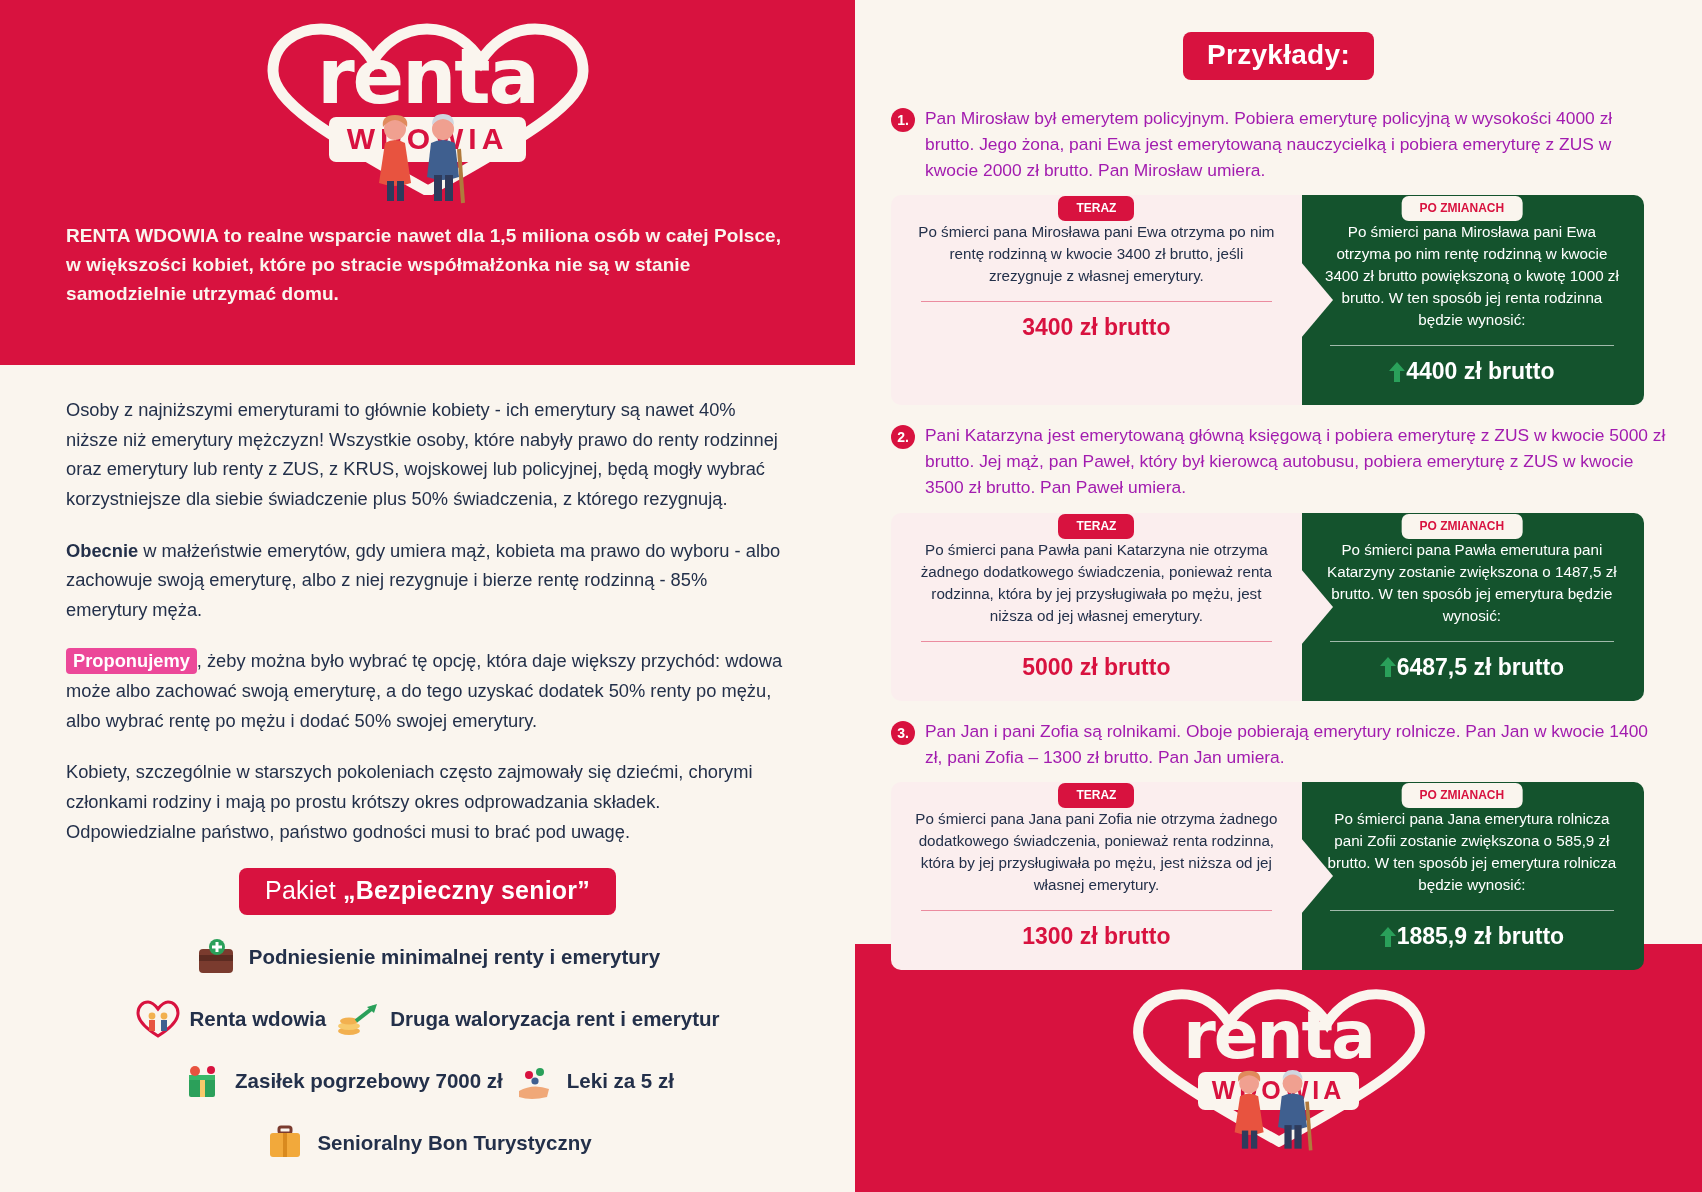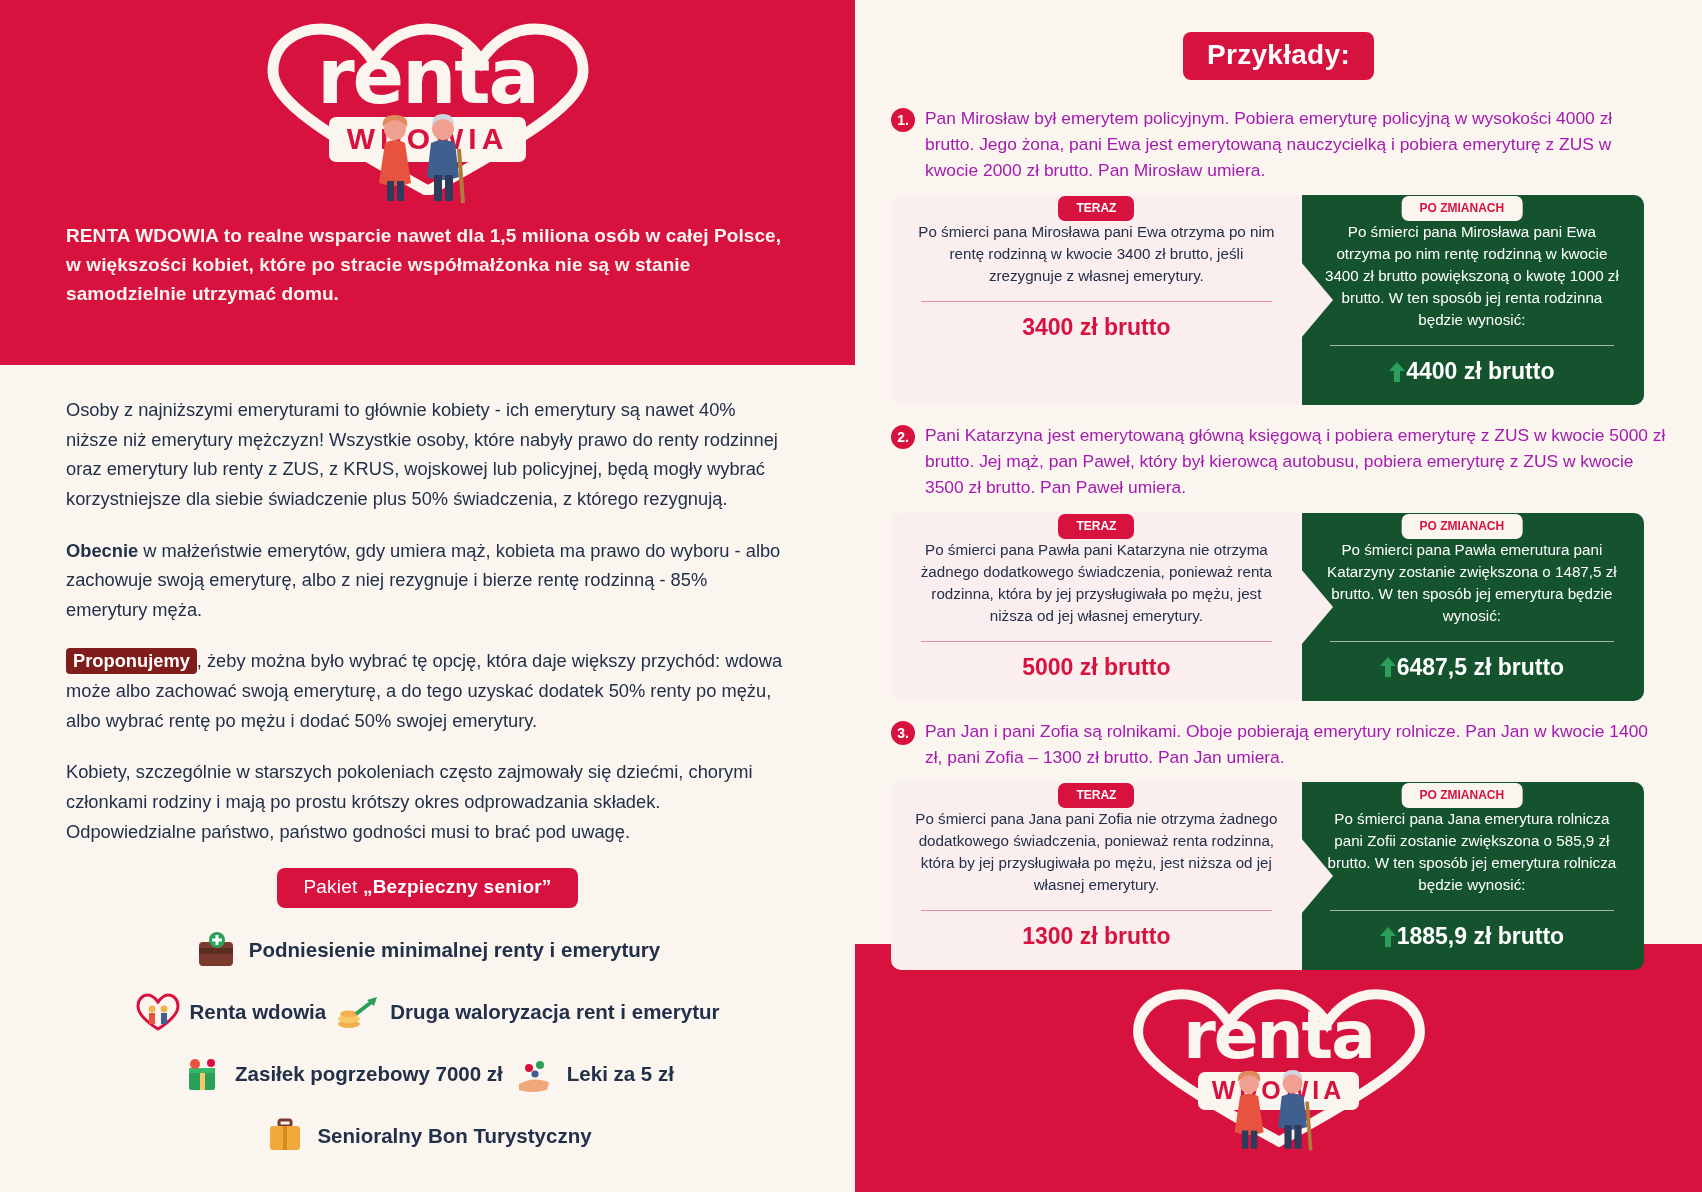--- a/index.html
+++ b/index.html
@@ -100,34 +100,34 @@
     padding: 30px 66px 0 66px;
   }
   .left-body p {
     font-size: 18.3px;
     line-height: 1.62;
     margin: 0 0 22px 0;
     color: #23304a;
   }
   b.strong { font-weight: bold; text-align: right; }
   .hl {
-    background: #7f1d1d;
+    background: #ec4899;
     color: #ffffff;
     font-weight: bold;
     padding: 2px 7px 3px 7px;
     border-radius: 4px;
   }
 
   .pakiet-banner {
     display: block;
     margin: 8px auto 22px auto;
     background: #d8123f;
     color: #fff;
     border-radius: 8px;
-    font-size: 19px;
+    font-size: 25px;
     font-weight: bold;
     padding: 8px 26px 10px 26px;
     width: fit-content;
     letter-spacing: .2px;
   }
   .pakiet-banner .thin { font-weight: normal; }
 
   .benefits { padding: 0 46px; }
   .brow {
     display: flex;

